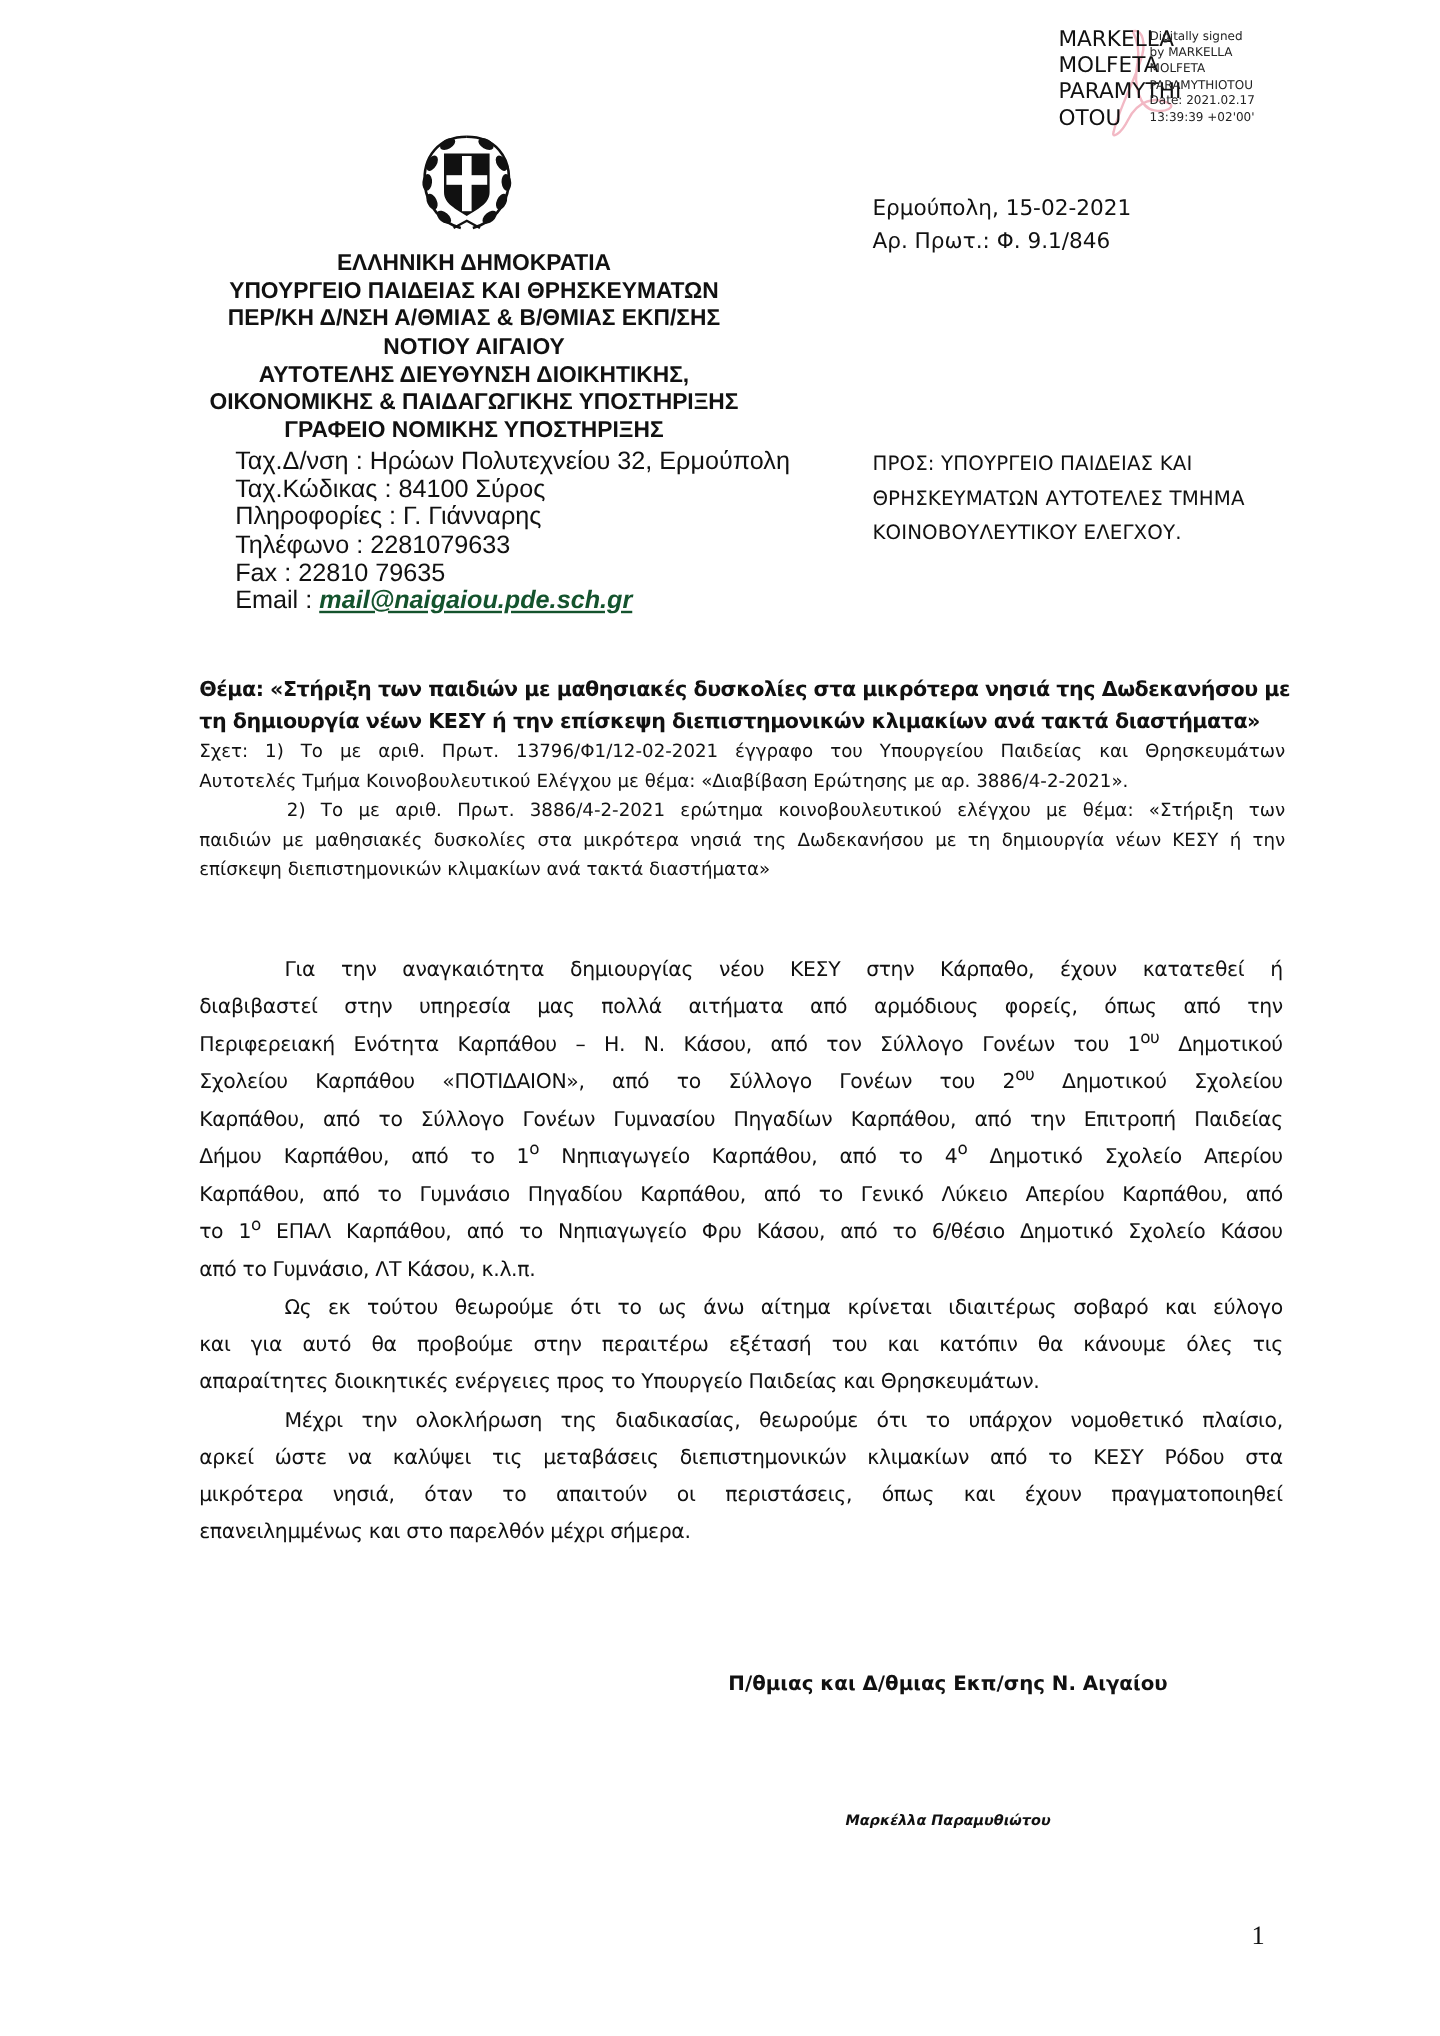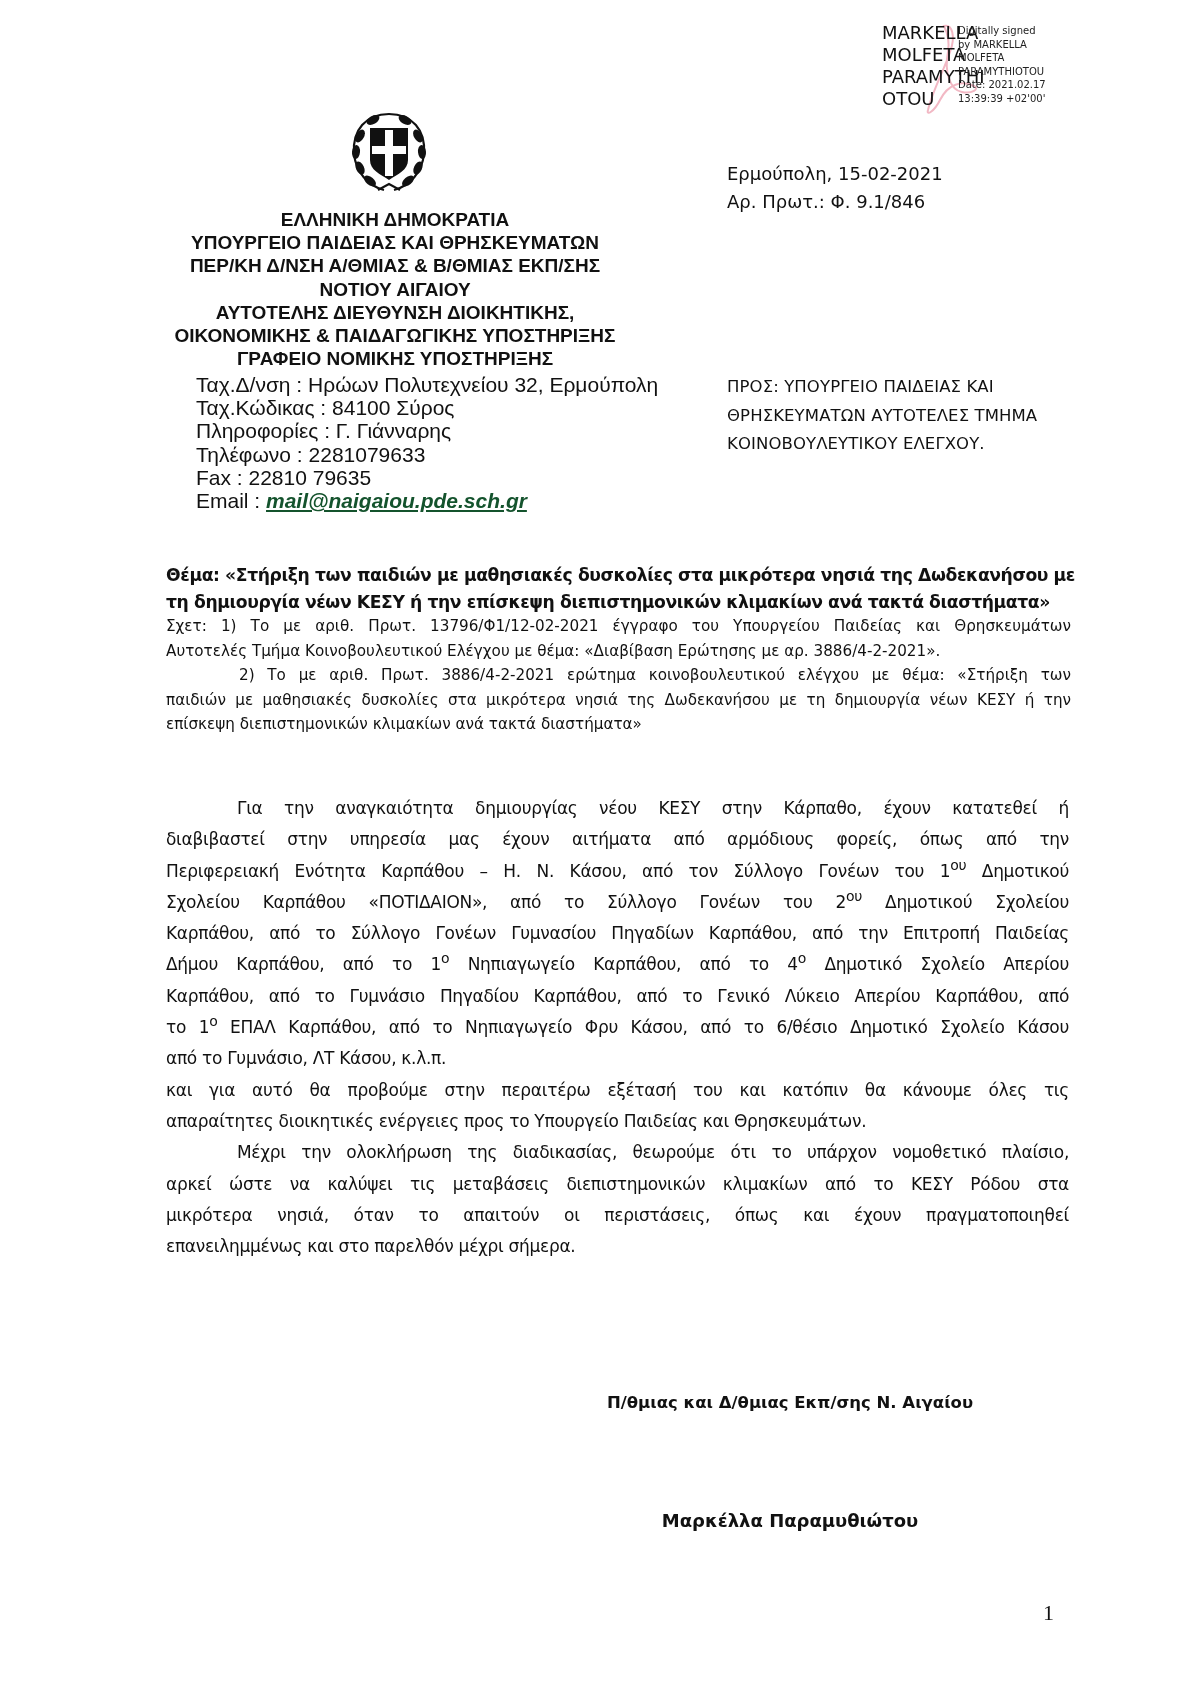--- a/index.html
+++ b/index.html
@@ -42,21 +42,21 @@
 
   
   .body-text { left: 166px; top: 793px; width: 903px; font-family: "DejaVu Sans", sans-serif; font-size: 17px; line-height: 31.3px; color: #111; letter-spacing: -0.3px; }
   .body-text .line { text-align: justify; text-align-last: justify; white-space: nowrap; overflow: hidden; }
   .body-text .last { text-align-last: left; }
   .body-text .indent { padding-left: 71px; }
   sup { font-size: 14px; vertical-align: 7px; line-height: 0; }
 
   
   .signature { left: 580px; top: 1388px; width: 420px; text-align: center; font-family: "DejaVu Sans", sans-serif; font-weight: bold; font-size: 16.5px; line-height: 29px; color: #111; }
-  .signer-name { left: 580px; top: 1510px; width: 420px; text-align: center; font-family: "DejaVu Sans", sans-serif; font-weight: bold; font-size: 18px; color: #111; }
+  .signer-name { left: 580px; top: 1510px; width: 420px; text-align: center; font-family: "DejaVu Sans", sans-serif; font-weight: bold; font-size: 12px; color: #111; font-style: italic; }
 
   .page-number { left: 1043px; top: 1600px; font-family: "Liberation Serif", serif; font-size: 22px; color: #111; }
 </style>
 </head>
 <body>
 
 <div class="abs sig-stamp">
   <svg class="sig-swirl" viewBox="0 0 60 95">
     <path d="M22 4 C 30 2, 34 14, 28 30 C 22 48, 10 70, 6 88 C 4 94, 12 90, 18 78 C 26 62, 40 58, 52 64 C 58 67, 50 72, 40 70 C 28 68, 22 50, 26 30 C 28 18, 24 8, 22 4 Z" fill="none" stroke="#f2b8c4" stroke-width="2"></path>
   </svg>
@@ -137,29 +137,30 @@
 <div class="abs refs">
   <div class="line">Σχετ: 1) Το με αριθ. Πρωτ. 13796/Φ1/12-02-2021 έγγραφο του Υπουργείου Παιδείας και Θρησκευμάτων</div>
   <div class="line last">Αυτοτελές Τμήμα Κοινοβουλευτικού Ελέγχου με θέμα: «Διαβίβαση Ερώτησης με αρ. 3886/4-2-2021».</div>
   <div class="line indent">2) Το με αριθ. Πρωτ. 3886/4-2-2021 ερώτημα κοινοβουλευτικού ελέγχου με θέμα: «Στήριξη των</div>
   <div class="line">παιδιών με μαθησιακές δυσκολίες στα μικρότερα νησιά της Δωδεκανήσου με τη δημιουργία νέων ΚΕΣΥ ή την</div>
   <div class="line last">επίσκεψη διεπιστημονικών κλιμακίων ανά τακτά διαστήματα»</div>
 </div>
 
 <div class="abs body-text">
   <div class="line indent">Για την αναγκαιότητα δημιουργίας νέου ΚΕΣΥ στην Κάρπαθο, έχουν κατατεθεί ή</div>
-  <div class="line">διαβιβαστεί στην υπηρεσία μας έχουν αιτήματα από αρμόδιους φορείς, όπως από την</div>
+  <div class="line">διαβιβαστεί στην υπηρεσία μας πολλά αιτήματα από αρμόδιους φορείς, όπως από την</div>
   <div class="line"><span>Περιφερειακή Ενότητα Καρπάθου – Η. Ν. Κάσου, από τον Σύλλογο Γονέων του 1</span><sup>ου</sup><span> Δημοτικού</span></div>
   <div class="line"><span>Σχολείου Καρπάθου «ΠΟΤΙΔΑΙΟΝ», από το Σύλλογο Γονέων του 2</span><sup>ου</sup><span> Δημοτικού Σχολείου</span></div>
   <div class="line">Καρπάθου, από το Σύλλογο Γονέων Γυμνασίου Πηγαδίων Καρπάθου, από την Επιτροπή Παιδείας</div>
   <div class="line"><span>Δήμου Καρπάθου, από το 1</span><sup>ο</sup><span> Νηπιαγωγείο Καρπάθου, από το 4</span><sup>ο</sup><span> Δημοτικό Σχολείο Απερίου</span></div>
   <div class="line">Καρπάθου, από το Γυμνάσιο Πηγαδίου Καρπάθου, από το Γενικό Λύκειο Απερίου Καρπάθου, από</div>
   <div class="line"><span>το 1</span><sup>ο</sup><span> ΕΠΑΛ Καρπάθου, από το Νηπιαγωγείο Φρυ Κάσου, από το 6/θέσιο Δημοτικό Σχολείο Κάσου</span></div>
   <div class="line last">από το Γυμνάσιο, ΛΤ Κάσου, κ.λ.π.</div>
 
+  <div class="line indent">Ως εκ τούτου θεωρούμε ότι το ως άνω αίτημα κρίνεται   ιδιαιτέρως σοβαρό και εύλογο</div>
   <div class="line">και για αυτό θα προβούμε στην περαιτέρω εξέτασή του και κατόπιν θα κάνουμε όλες τις</div>
   <div class="line last">απαραίτητες διοικητικές  ενέργειες  προς το Υπουργείο Παιδείας και Θρησκευμάτων.</div>
 
   <div class="line indent">Μέχρι την ολοκλήρωση της διαδικασίας, θεωρούμε ότι το υπάρχον νομοθετικό πλαίσιο,</div>
   <div class="line">αρκεί ώστε να καλύψει τις μεταβάσεις διεπιστημονικών κλιμακίων από το ΚΕΣΥ Ρόδου στα</div>
   <div class="line">μικρότερα νησιά, όταν το απαιτούν οι περιστάσεις, όπως και έχουν πραγματοποιηθεί</div>
   <div class="line last">επανειλημμένως και στο παρελθόν μέχρι σήμερα.</div>
 </div>
 
 <div class="abs signature">

